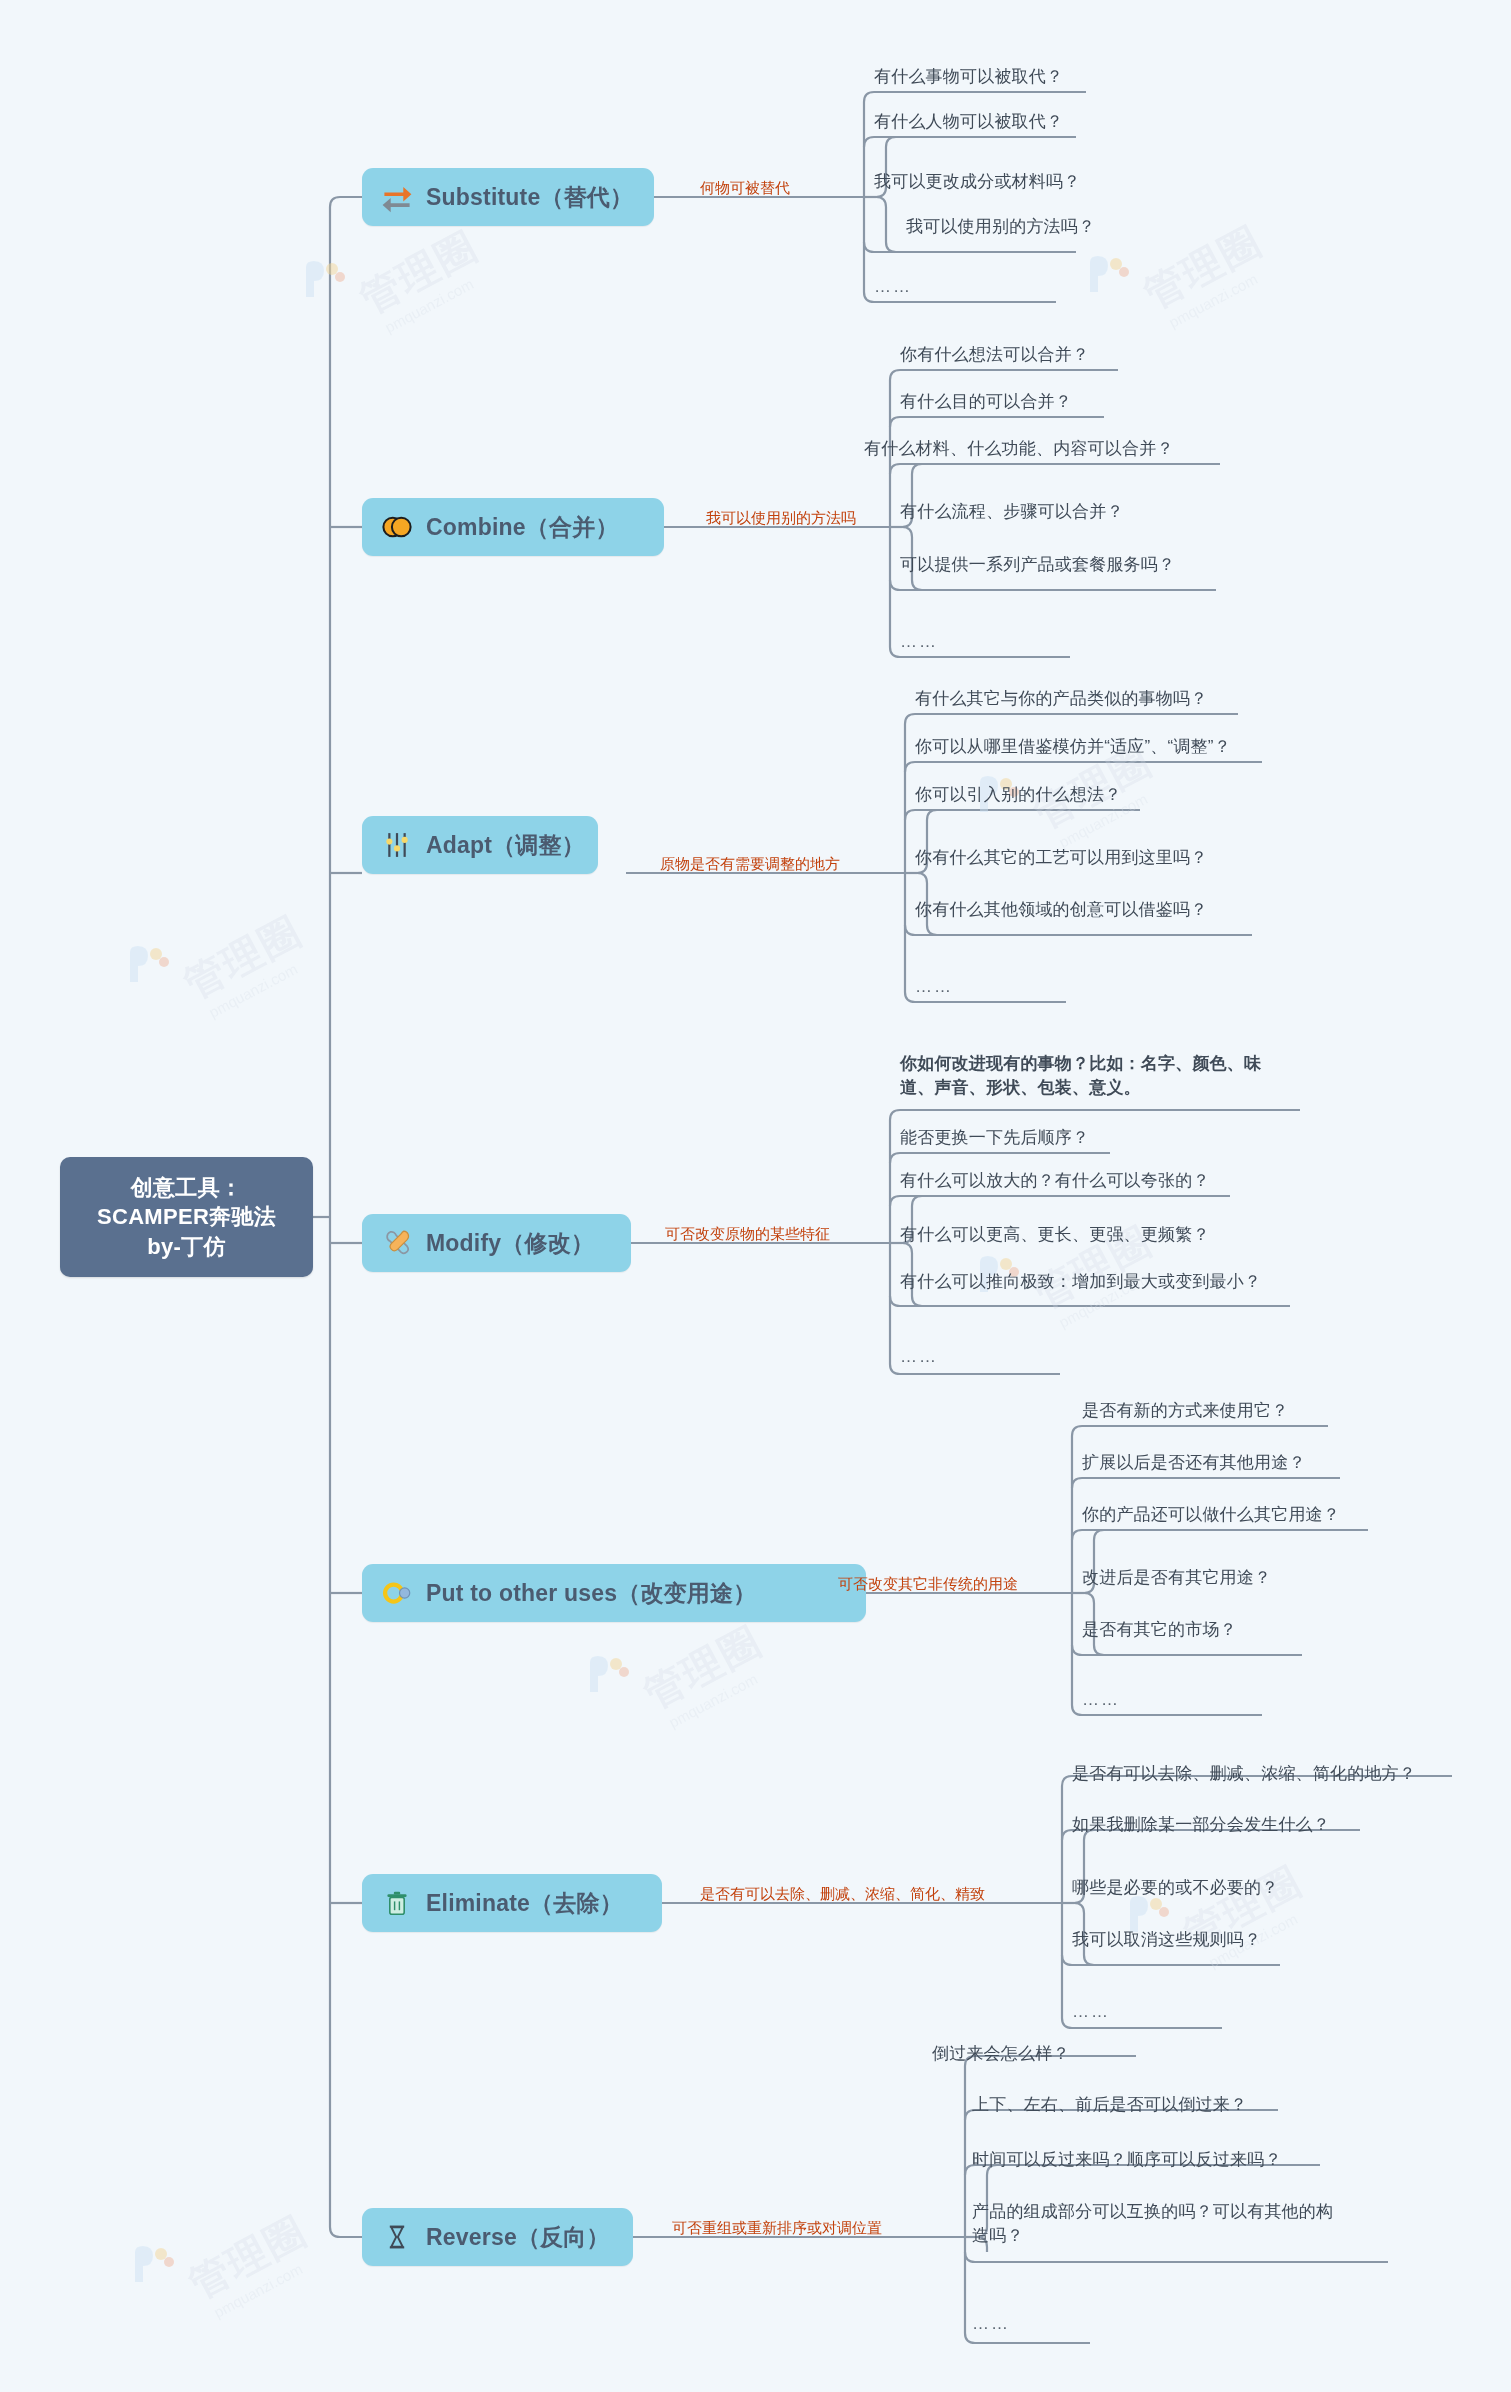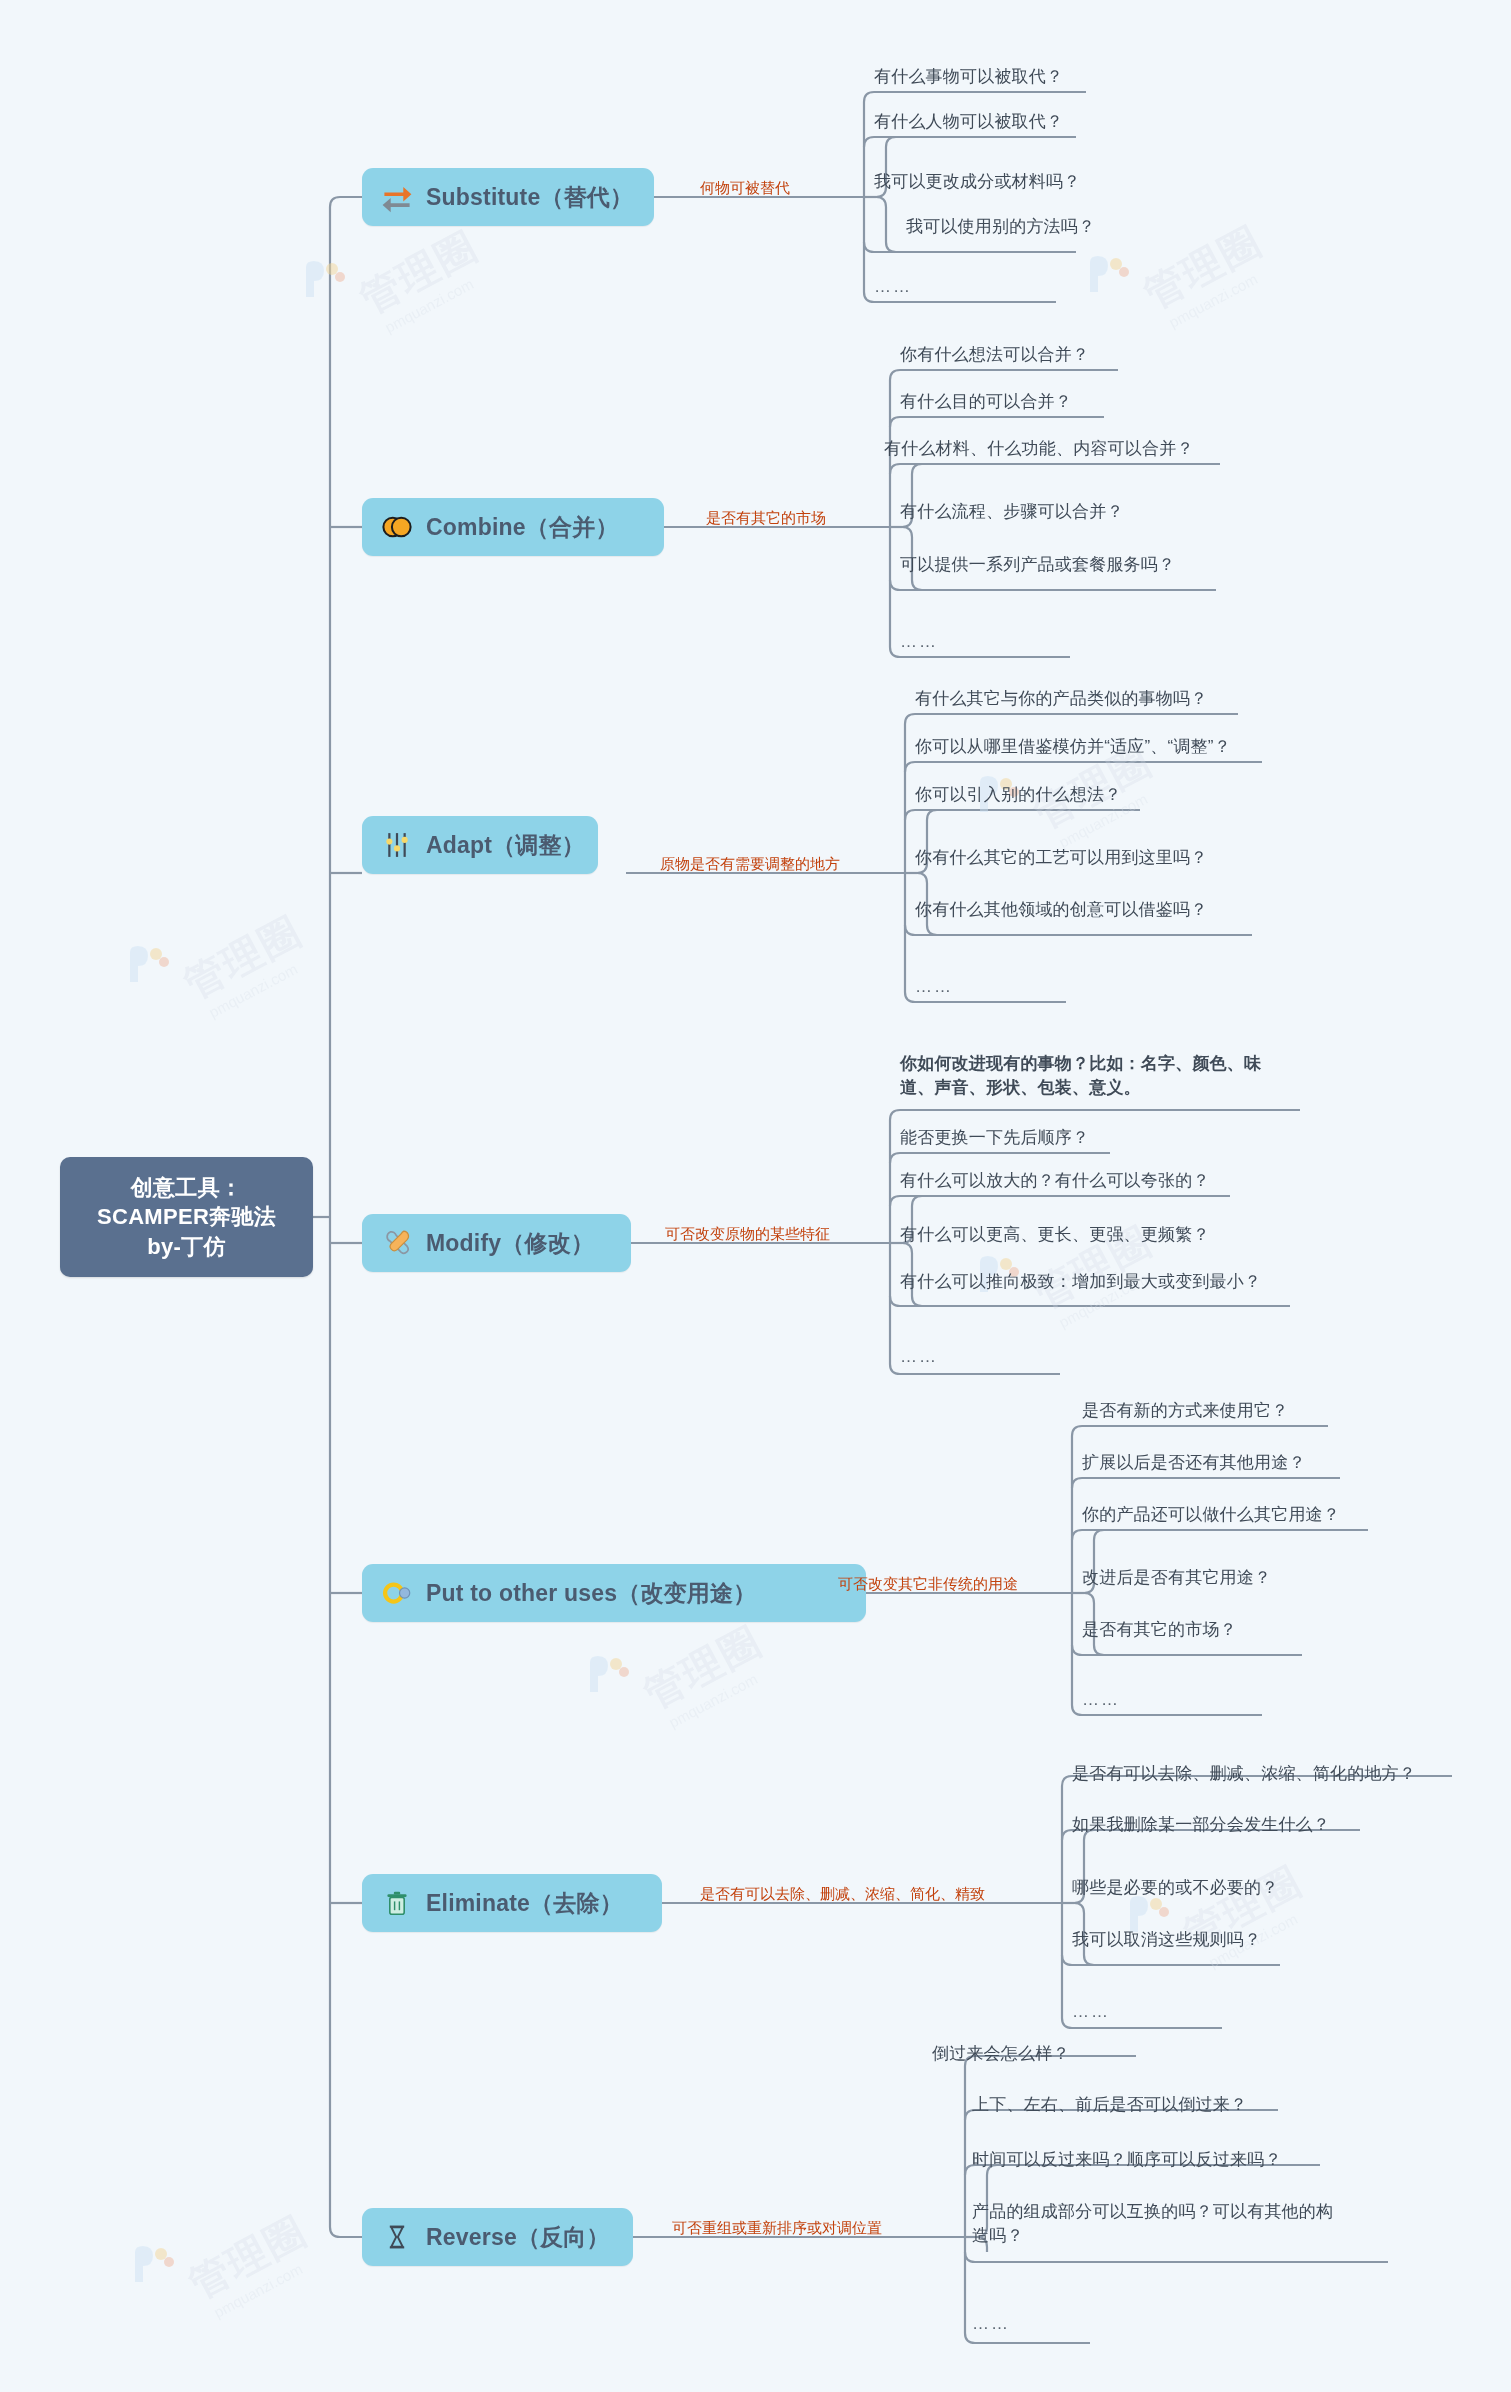--- a/index.html
+++ b/index.html
@@ -262,24 +262,24 @@
 
   <div class="branch" style="left:362px;top:498px;width:302px;">
     <span class="bicon">
       <svg viewBox="0 0 40 40" width="34" height="34">
         <circle cx="15" cy="20" r="11" fill="#f5a623" stroke="#1d1d1d" stroke-width="2.4"></circle>
         <circle cx="25" cy="20" r="11" fill="#f5a623" stroke="#1d1d1d" stroke-width="2.4"></circle>
       </svg>
     </span>
     <span class="blabel">Combine（合并）</span>
   </div>
-  <div class="midlabel" style="left:706px;top:510px;">是否有其它的市场</div>
+  <div class="midlabel" style="left:706px;top:510px;">我可以使用别的方法吗</div>
   <div class="leaf" style="left:900px;top:343px;">你有什么想法可以合并？</div>
   <div class="leaf" style="left:900px;top:390px;">有什么目的可以合并？</div>
-  <div class="leaf" style="left:884px;top:437px;">有什么材料、什么功能、内容可以合并？</div>
+  <div class="leaf" style="left:864px;top:437px;">有什么材料、什么功能、内容可以合并？</div>
   <div class="leaf" style="left:900px;top:500px;">有什么流程、步骤可以合并？</div>
   <div class="leaf" style="left:900px;top:553px;">可以提供一系列产品或套餐服务吗？</div>
   <div class="leaf dots" style="left:900px;top:630px;">……</div>
 
   <div class="branch" style="left:362px;top:816px;width:236px;">
     <span class="bicon">
       <svg viewBox="0 0 40 40" width="34" height="34">
         <line x1="11" y1="6" x2="11" y2="34" stroke="#3f4a57" stroke-width="2.6"></line>
         <line x1="20" y1="6" x2="20" y2="34" stroke="#3f4a57" stroke-width="2.6"></line>
         <line x1="29" y1="6" x2="29" y2="34" stroke="#3f4a57" stroke-width="2.6"></line>

